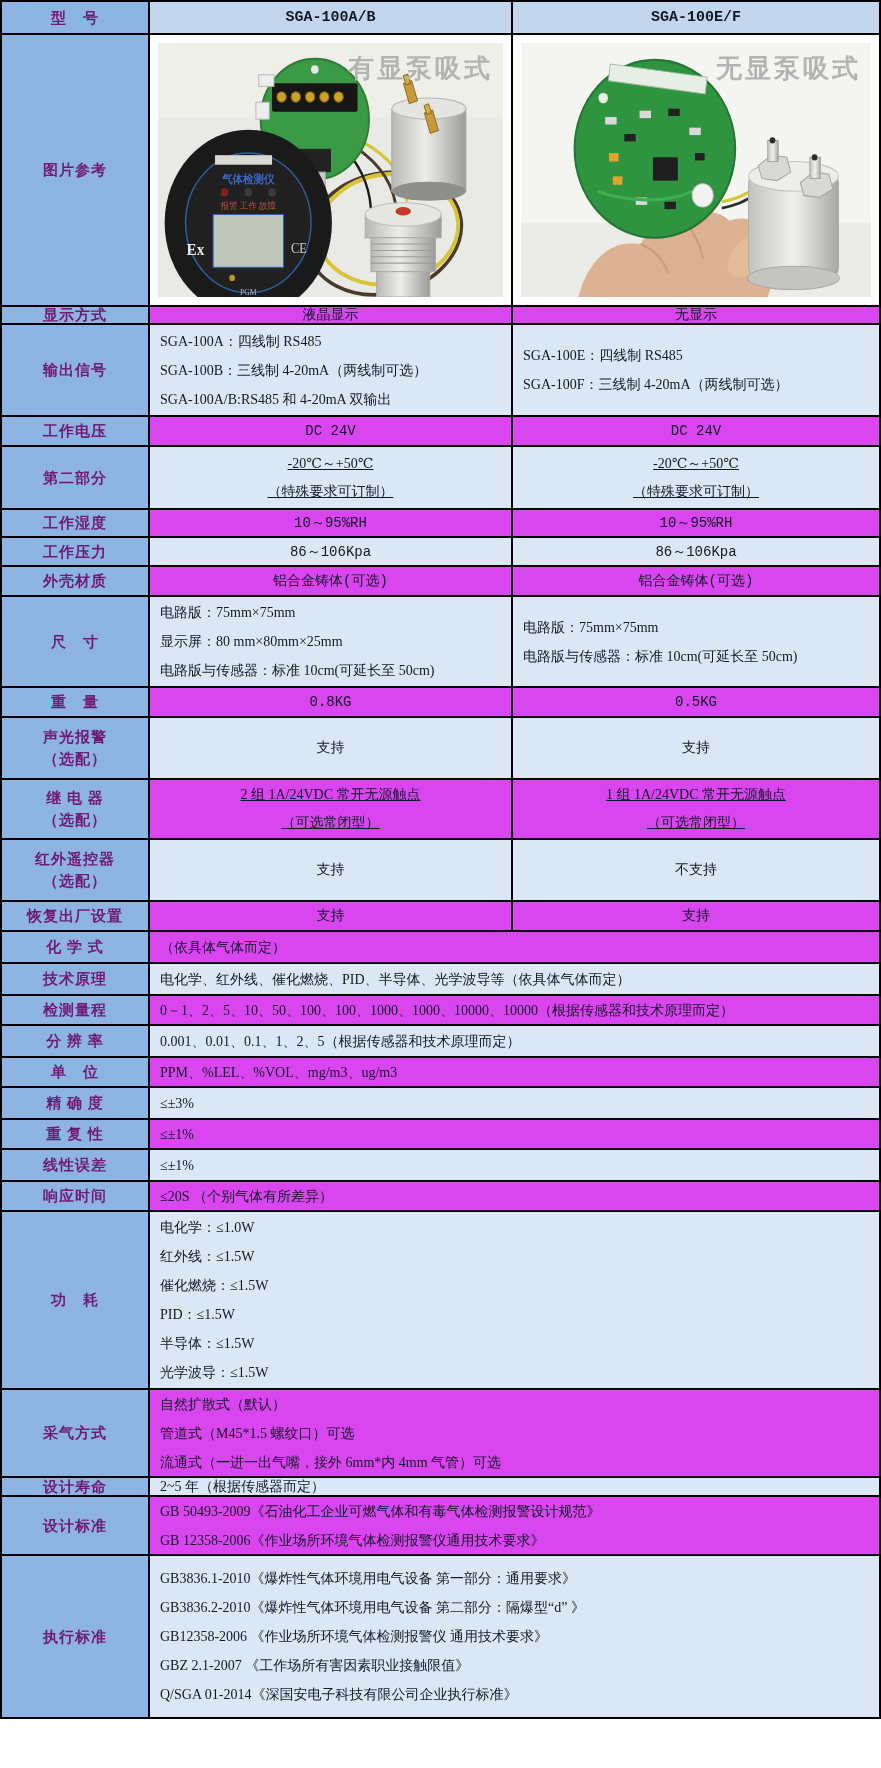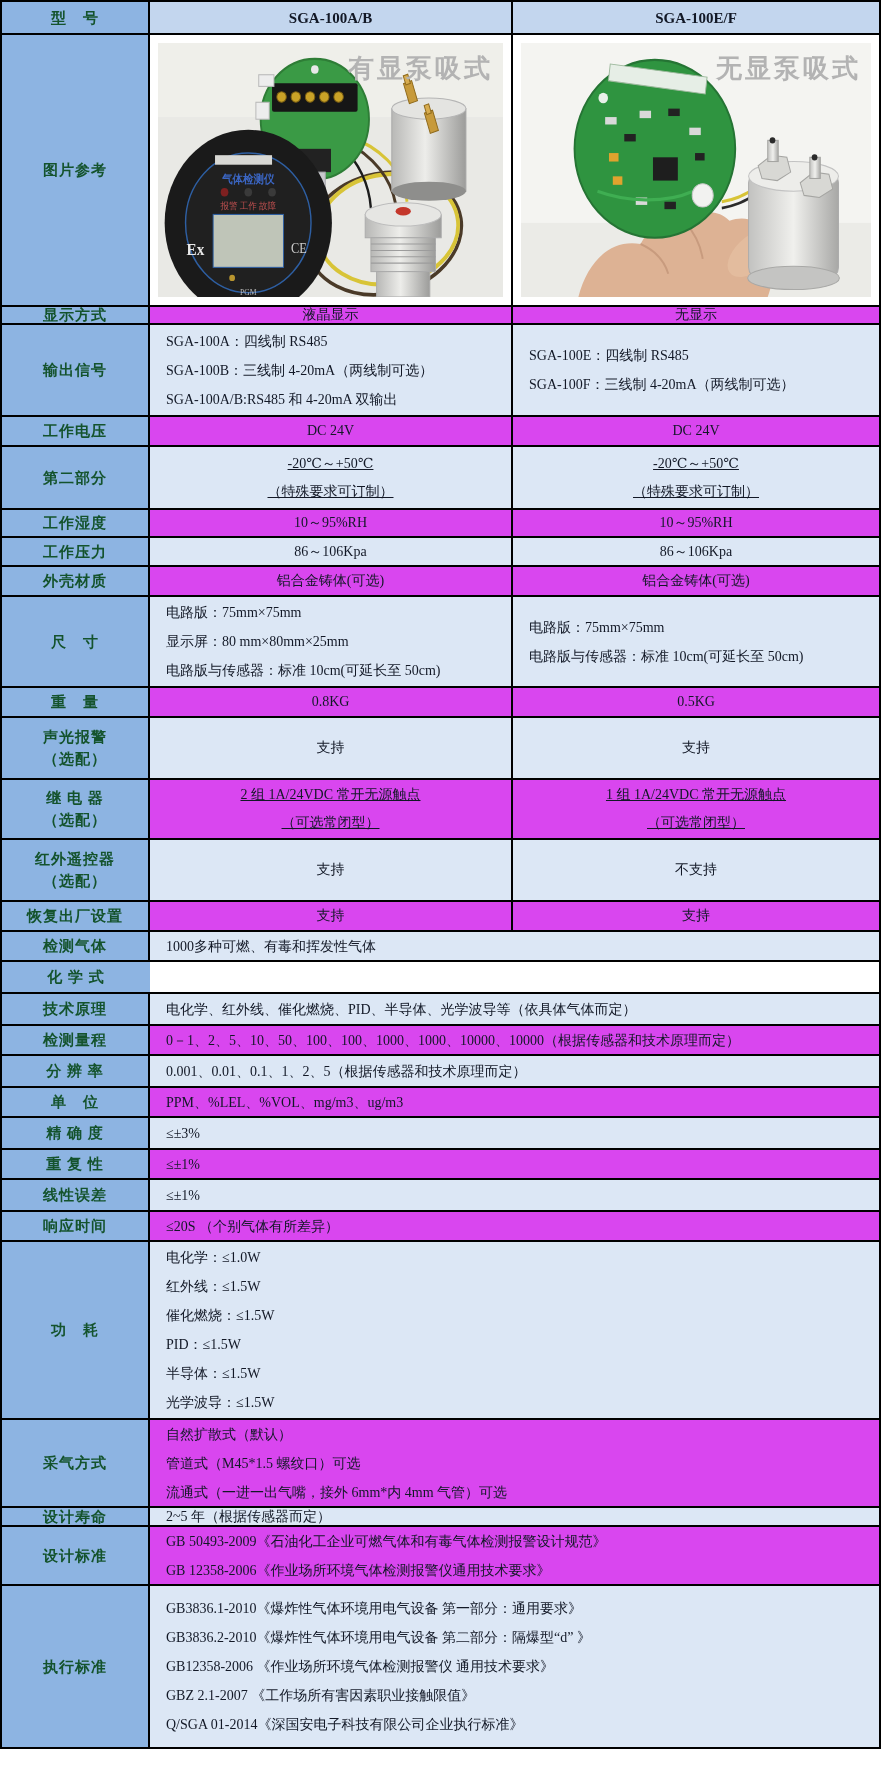--- a/index.html
+++ b/index.html
@@ -23,36 +23,36 @@
   .row.span2 { grid-template-columns:148px 1fr; }
   .cell {
     border-right:2px solid #000;
     display:flex;
     min-width:0;
     overflow:hidden;
   }
   .cell:last-child { border-right:none; }
   .label {
     background:#8DB4E2;
-    color:#14532d;
+    color:#701a75;
     font-weight:bold;
     font-size:15px;
     flex-direction:column;
     align-items:center;
     justify-content:center;
     text-align:center;
     line-height:22px;
     letter-spacing:1px;
   }
   .val { font-size:14px; line-height:20px; }
   .band-a .val { background:#d946ef;text-align:right; }
   .band-b .val { background:#DCE7F5; }
   .hdr  { background:#C3D6EE !important; font-weight:bold; font-size:15px; }
-  .center { align-items:center; justify-content:center; text-align:center; }
-  .lines { flex-direction:column; justify-content:center; padding-left:16px; align-items:flex-start; }
+  .center { align-items:center; justify-content:center; text-align:center;font-family:Liberation Mono, monospace; }
+  .lines { flex-direction:column; justify-content:center; padding-left:10px; align-items:flex-start; }
   .lines > div { line-height:29px; white-space:nowrap; }
   .linesC { flex-direction:column; justify-content:center; align-items:center; text-align:center; }
   .linesC > div { line-height:28px;text-decoration:underline; }
   .photo-cell { background:#fff; padding:8px; position:relative; }
   .photo-cell svg { width:100%; height:100%; display:block; }
   .wm {
     position:absolute; top:16px; right:18px;
     font-size:26px; font-weight:bold; letter-spacing:3px;
     color:#B3B3B3;
     font-family:"Liberation Sans","DejaVu Sans",sans-serif;
@@ -325,29 +325,26 @@
     <div class="cell val center">支持</div>
     <div class="cell val center">不支持</div>
   </div>
 
   <div class="row band-a" style="height:30px">
     <div class="cell label">恢复出厂设置</div>
     <div class="cell val center">支持</div>
     <div class="cell val center">支持</div>
   </div>
 
-  <div class="row span2 band-b" style="height:30px">
-    <div class="cell label">检测气体</div>
-    <div class="cell val lines">
-      <div>1000多种可燃、有毒和挥发性气体</div>
-    </div>
-  </div>
 
   <div class="row span2 band-a" style="height:32px">
     <div class="cell label">化 学 式</div>
+    <div class="cell val lines">
+      <div>（依具体气体而定）</div>
+    </div>
   </div>
 
   <div class="row span2 band-b" style="height:32px">
     <div class="cell label">技术原理</div>
     <div class="cell val lines">
       <div>电化学、红外线、催化燃烧、PID、半导体、光学波导等（依具体气体而定）</div>
     </div>
   </div>
 
   <div class="row span2 band-a" style="height:30px">

